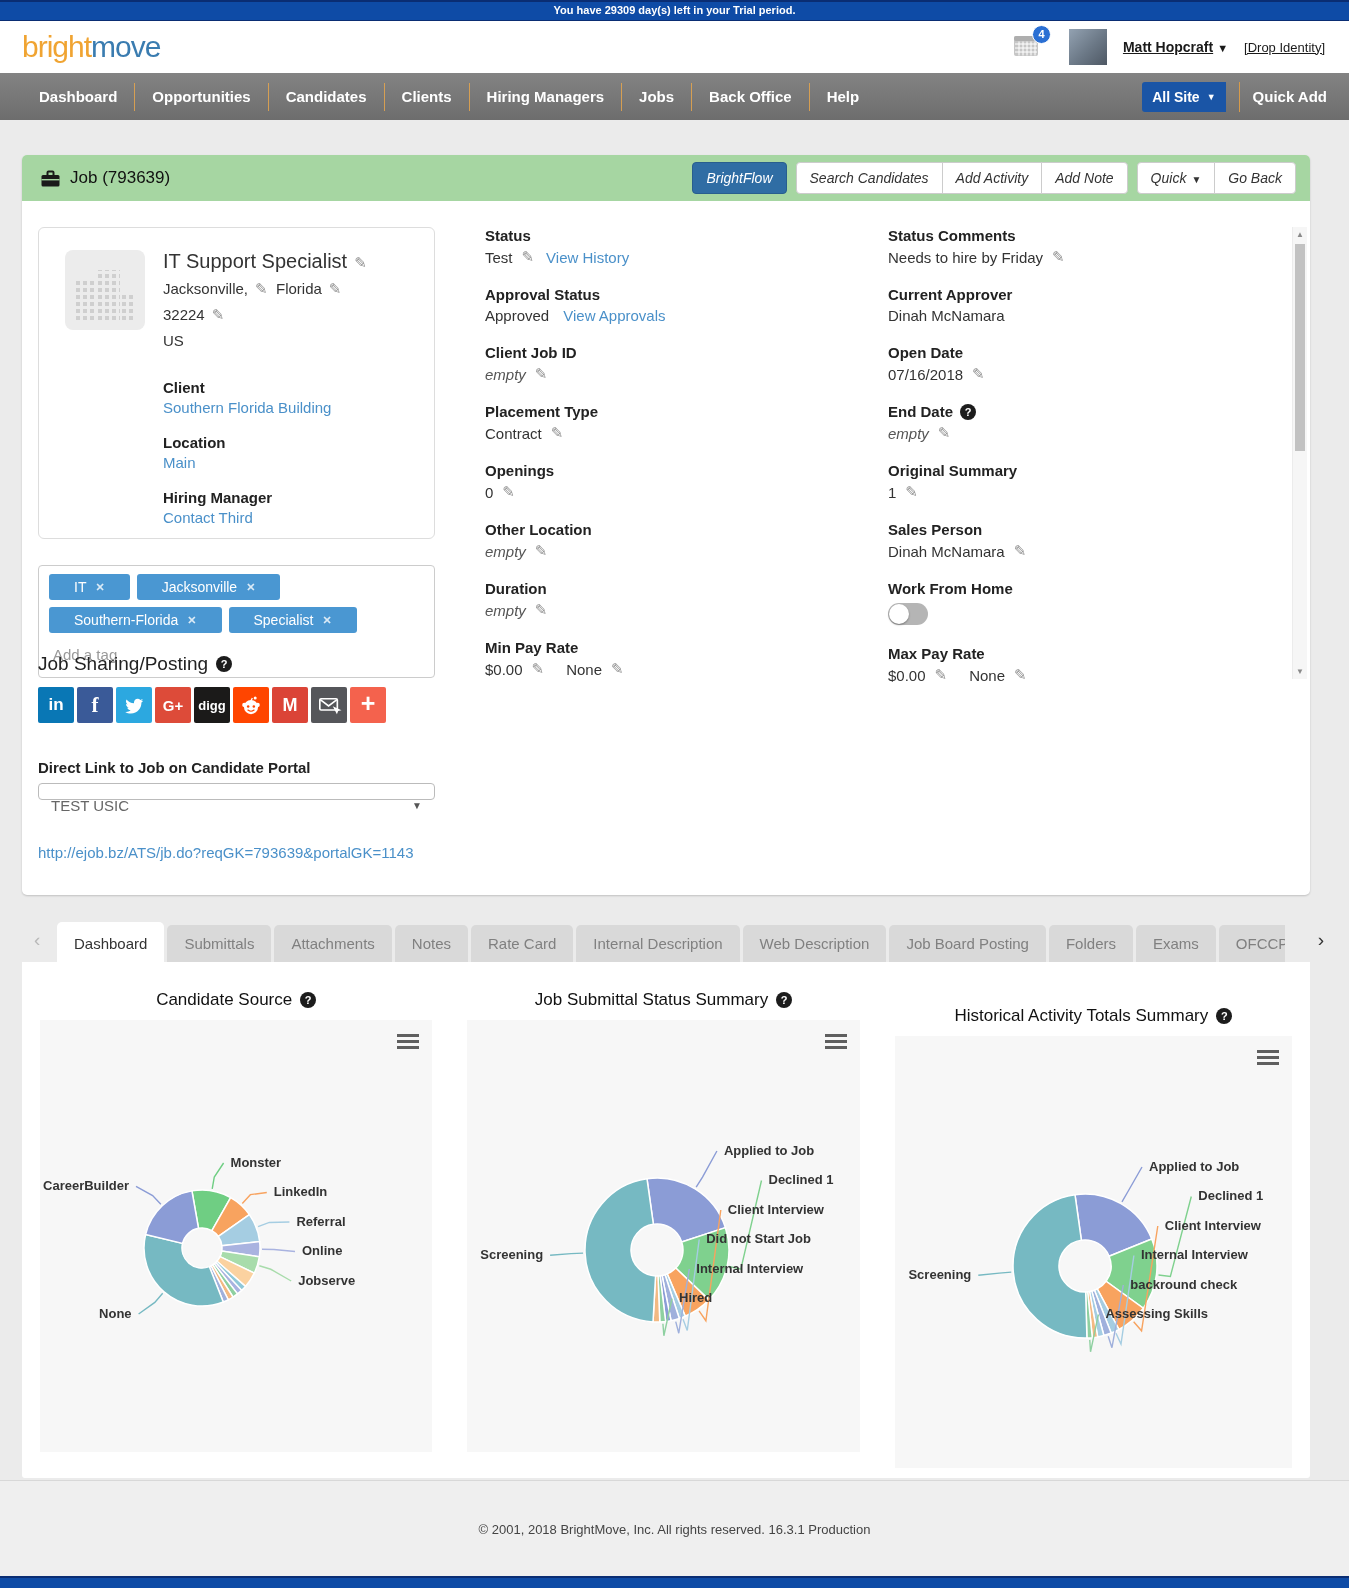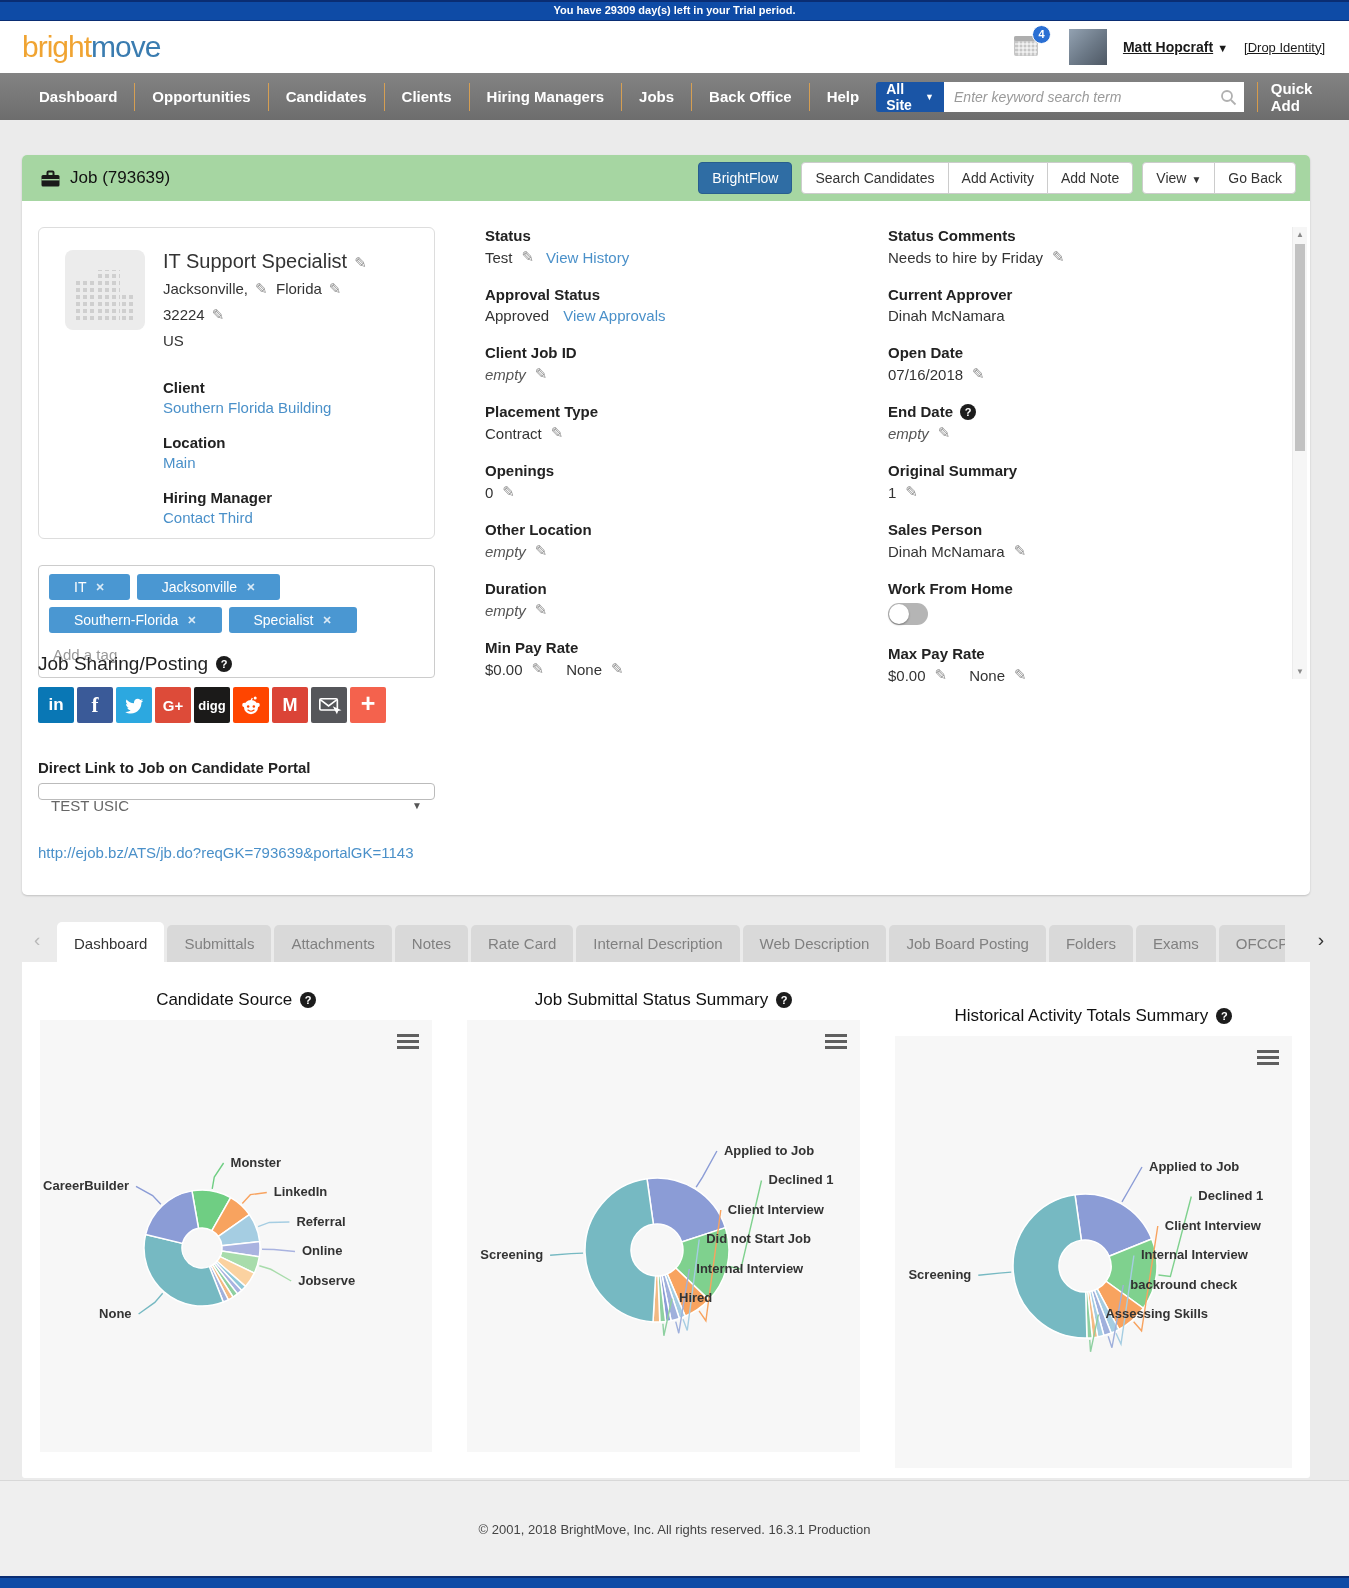--- a/index.html
+++ b/index.html
@@ -63,21 +63,21 @@
   .job-panel{ width:1288px; background:#fff; border-radius:5px; box-shadow:0 1px 2px rgba(0,0,0,.18); }
   .job-panel-header{
     height:46px; background:#a6d6a2; border-radius:5px 5px 0 0;
     display:flex; align-items:center; padding:0 14px 0 18px;
   }
   .job-title{ display:flex; align-items:center; gap:9px; font-size:17px; color:#111; }
   .job-actions{ margin-left:auto; display:flex; align-items:center; gap:9px; }
   .btn{
     height:32px; font-size:14px; font-family:"Liberation Sans",sans-serif;
     border:1px solid #ccc; background:#fff; color:#333; padding:0 13px;
-    border-radius:4px; cursor:pointer; white-space:nowrap;
+    border-radius:4px; cursor:pointer; white-space:nowrap;font-style:italic;
   }
   .btn-primary{ background:#2f6da4; border-color:#285e8e; color:#fff; }
   .btn-group{ display:flex; }
   .btn-group .btn{ border-radius:0; margin-left:-1px; }
   .btn-group .btn:first-child{ border-radius:4px 0 0 4px; margin-left:0; }
   .btn-group .btn:last-child{ border-radius:0 4px 4px 0; }
   .caret-down{ font-size:10px; margin-left:5px; }
   .job-body{ position:relative; height:694px; }
   
   .info-card{
@@ -241,29 +241,20 @@
       <div class="nav-item">Hiring Managers</div>
       <div class="nav-item">Jobs</div>
       <div class="nav-item">Back Office</div>
       <div class="nav-item">Help</div>
     </div>
   <div class="nav-right">
     <span class="scope-btn">
         <span>All Site</span>
         <span class="scope-caret">▼</span>
       </span>
-    <span class="search-wrap">
-      <input class="search-input" type="text" placeholder="Enter keyword search term" style="">
-      <span class="search-icon">
-        <svg width="17" height="17" viewBox="0 0 17 17">
-            <circle cx="7" cy="7" r="5" fill="none" stroke="#b0b0b0" stroke-width="1.8"></circle>
-            <path d="M11 11l4.5 4.5" stroke="#b0b0b0" stroke-width="1.8"></path>
-          </svg>
-      </span>
-    </span>
     <span class="nav-sep"></span>
     <span class="quick-add">Quick Add</span>
   </div>
 </div>
 
 <div class="content">
   <div class="job-panel">
     <div class="job-panel-header">
       <span class="job-title">
         <svg width="21" height="19" viewBox="0 0 21 19">
@@ -274,21 +265,21 @@
         <span>Job (793639)</span>
       </span>
       <span class="job-actions">
         <button class="btn btn-primary">BrightFlow</button>
         <span class="btn-group">
           <button class="btn">Search Candidates</button>
           <button class="btn">Add Activity</button>
           <button class="btn">Add Note</button>
         </span>
         <span class="btn-group">
-          <button class="btn"><span>View</span><span class="caret-down">▼</span></button>
+          <button class="btn"><span>Quick</span><span class="caret-down">▼</span></button>
           <button class="btn">Go Back</button>
         </span>
       </span>
     </div>
 
     <div class="job-body">
 
       <div class="info-card">
         <div class="card-top">
           <div class="building">

